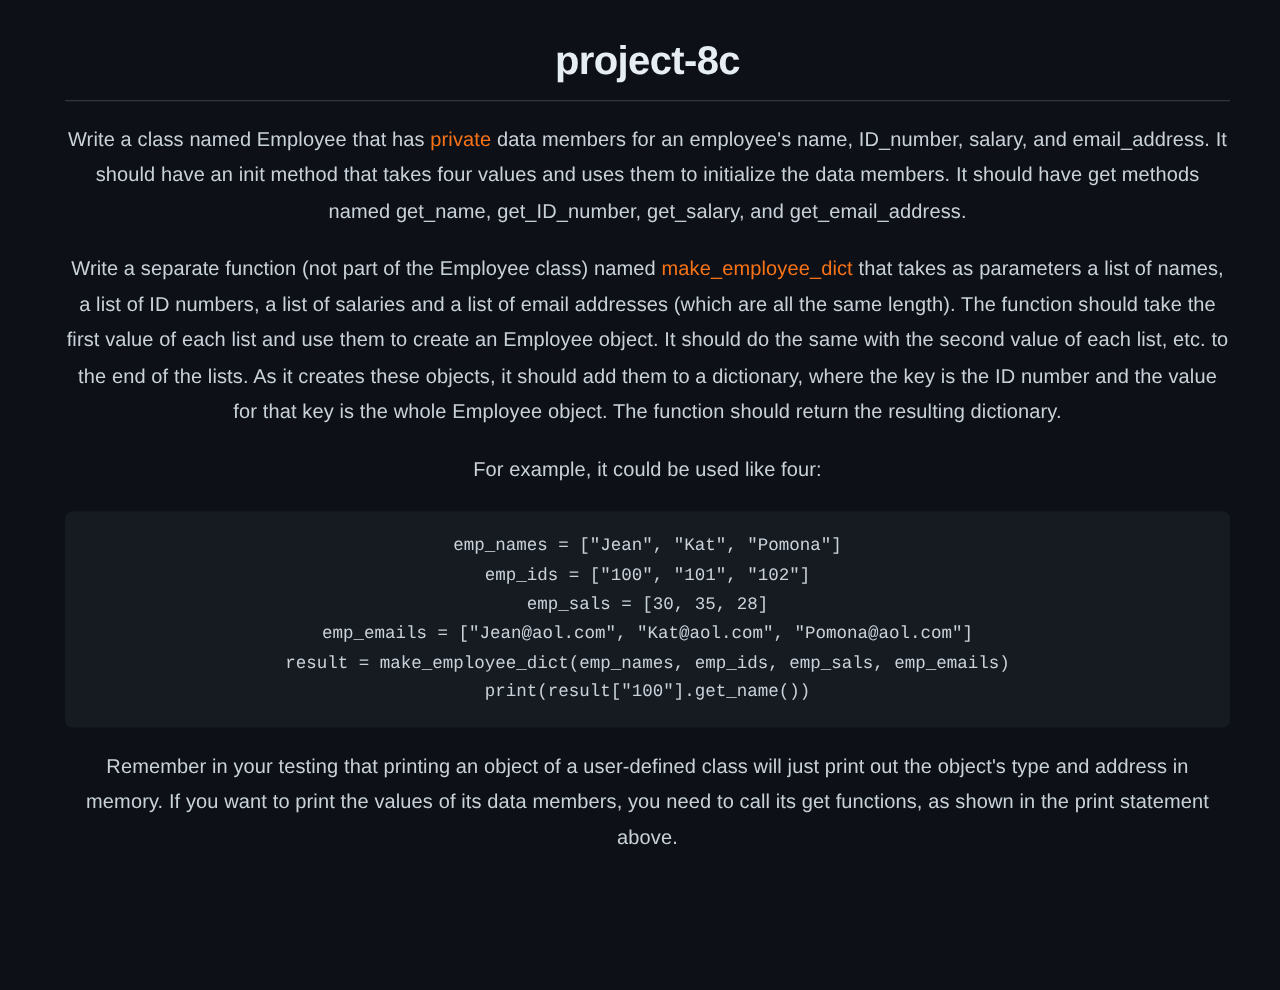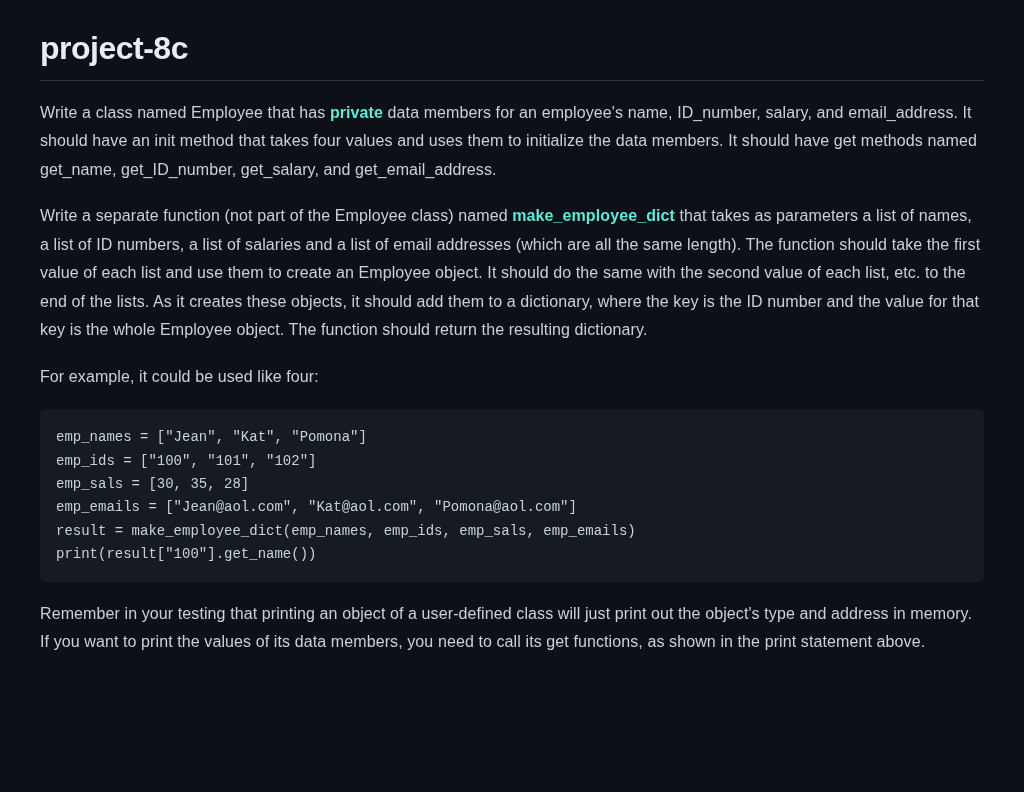--- a/index.html
+++ b/index.html
@@ -12,41 +12,42 @@
       color: #c9d1d9;
       font-family: -apple-system, BlinkMacSystemFont, "Segoe UI", Helvetica, Arial, sans-serif;
       font-size: 16px;
       line-height: 1.5;
       padding: 0;
       width: 1024px;
       height: 792px;
       overflow: hidden;
     }
     .container {
-      padding: 24px 40px 40px 40px;
+      padding: 24px 40px 40px 52px;
+      text-align: center;
     }
     h1 {
       font-size: 32px;
       font-weight: 600;
       color: #e6edf3;
       padding-bottom: 8px;
       border-bottom: 1px solid #30363d;
       margin-bottom: 18px;
       letter-spacing: -0.5px;
     }
     p {
       color: #c9d1d9;
       font-size: 16px;
       line-height: 1.78;
       margin-bottom: 18px;
       letter-spacing: 0.1px;
     }
     strong {
-      font-weight: 700;
-      color: #5eead4;
+      font-weight: 400;
+      color: #f97316;
     }
     pre {
       background-color: #161b22;
       border-radius: 6px;
       padding: 16px;
       overflow: auto;
       font-size: 14px;
       line-height: 1.6;
       margin-bottom: 18px;
       margin-top: 2px;

